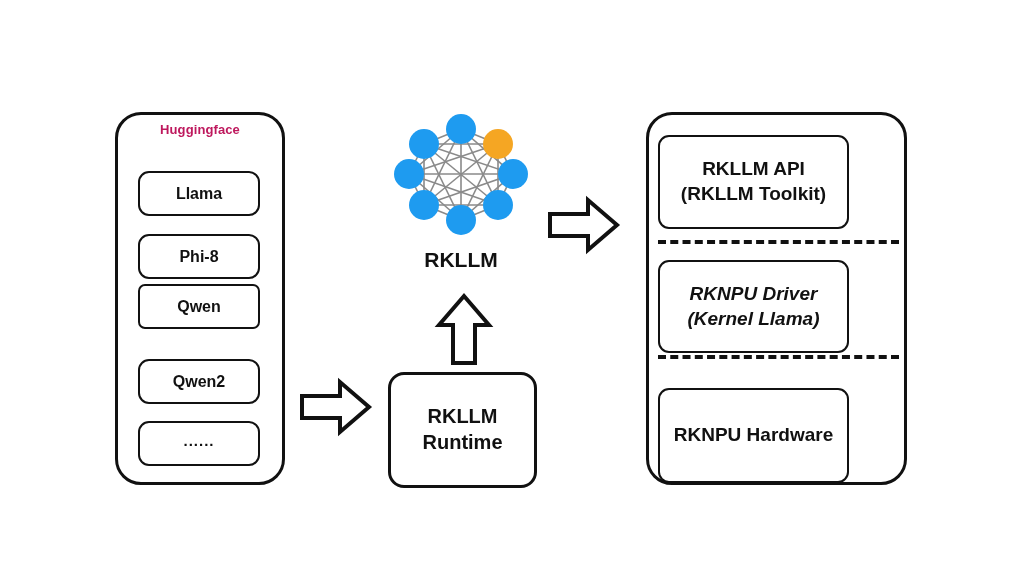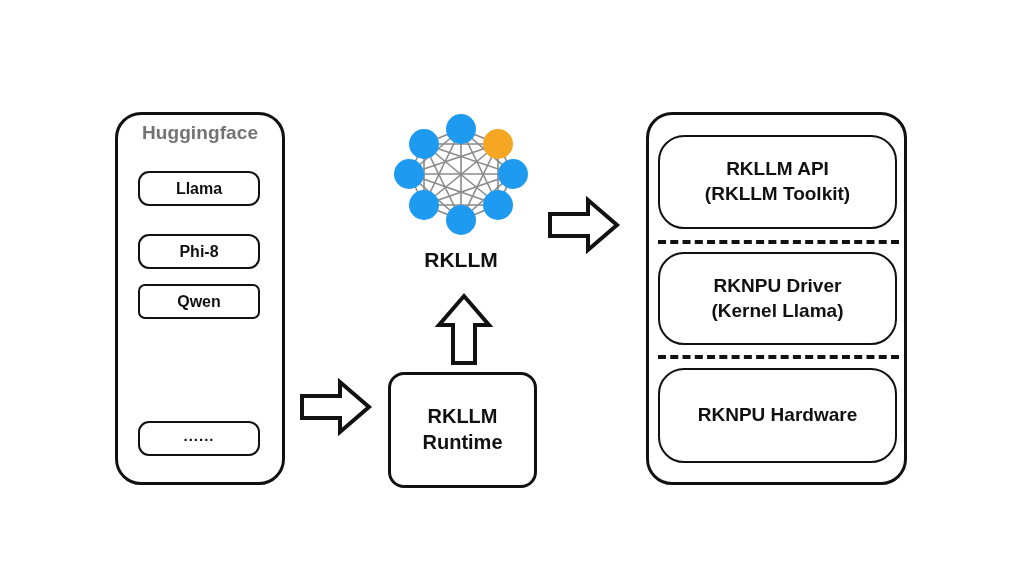--- a/index.html
+++ b/index.html
@@ -41,31 +41,31 @@
     height: 373px;
     border-radius: 26px;
     display: block;
   }
   #hf-title {
     position: absolute;
     left: 115px;
     top: 122px;
     width: 170px;
     text-align: center;
-    font-size: 19px;
-    font-weight: bold;
-    color: #737373;
+    font-size: 13px;
+    font-weight: bold;
+    color: #be185d;
     letter-spacing: 0.1px;
   }
   .model-box {
     border-width: 2.5px;
     border-radius: 11px;
     left: 138px;
     width: 122px;
-    height: 35px;
+    height: 45px;
     font-size: 16px;
     font-weight: bold;
   }
   .model-box.dots {
     font-size: 15px;
     letter-spacing: 1px;
     padding-bottom: 7px;
   }
 
   
@@ -104,23 +104,23 @@
   #stack-container {
     left: 646px;
     top: 112px;
     width: 261px;
     height: 373px;
     border-radius: 26px;
     display: block;
   }
   .stack-box {
     border-width: 2.5px;
-    border-radius: 26px;
+    border-radius: 11px;
     left: 658px;
-    width: 239px;
+    width: 191px;
     flex-direction: column;
     font-size: 19px;
     font-weight: bold;
     line-height: 1.3;
   }
   .divider {
     position: absolute;
     left: 658px;
     width: 241px;
     height: 0;
@@ -145,20 +145,23 @@
   <div id="hf-title">Huggingface</div>
 
   <div class="box model-box" style="top:171px;">
     <span>Llama</span>
   </div>
   <div class="box model-box" style="top:234px;">
     <span>Phi-8</span>
   </div>
   <div class="box model-box" style="top:284px;border-radius:7px;">
     <span>Qwen</span>
+  </div>
+  <div class="box model-box" style="top:359px;">
+    <span>Qwen2</span>
   </div>
   <div class="box model-box dots" style="top:421px;">
     <span>......</span>
   </div>
 
   <div class="arrow" style="left:300px; top:378px;">
     <svg width="72" height="58" viewBox="0 0 72 58">
       <polygon points="2,18 40,18 40,4 69,29 40,54 40,40 2,40" fill="#ffffff" stroke="#111111" stroke-width="4" stroke-linejoin="miter"></polygon>
     </svg>
   </div>
@@ -229,24 +232,24 @@
 
   <div class="box" id="stack-container"></div>
 
   <div class="box stack-box" style="top:135px; height:94px;">
     <span>RKLLM API</span>
     <span>(RKLLM Toolkit)</span>
   </div>
 
   <div class="divider" style="top:240px;"></div>
 
-  <div class="box stack-box" style="top:252px; height:93px;">
+  <div class="box stack-box" style="top:260px; height:93px;font-style:italic;">
     <span>RKNPU Driver</span>
     <span>(Kernel Llama)</span>
   </div>
 
   <div class="divider" style="top:355px;"></div>
 
-  <div class="box stack-box" style="top:368px; height:95px;">
+  <div class="box stack-box" style="top:388px; height:95px;">
     <span>RKNPU Hardware</span>
   </div>
 
 </div>
 
 </body></html>

